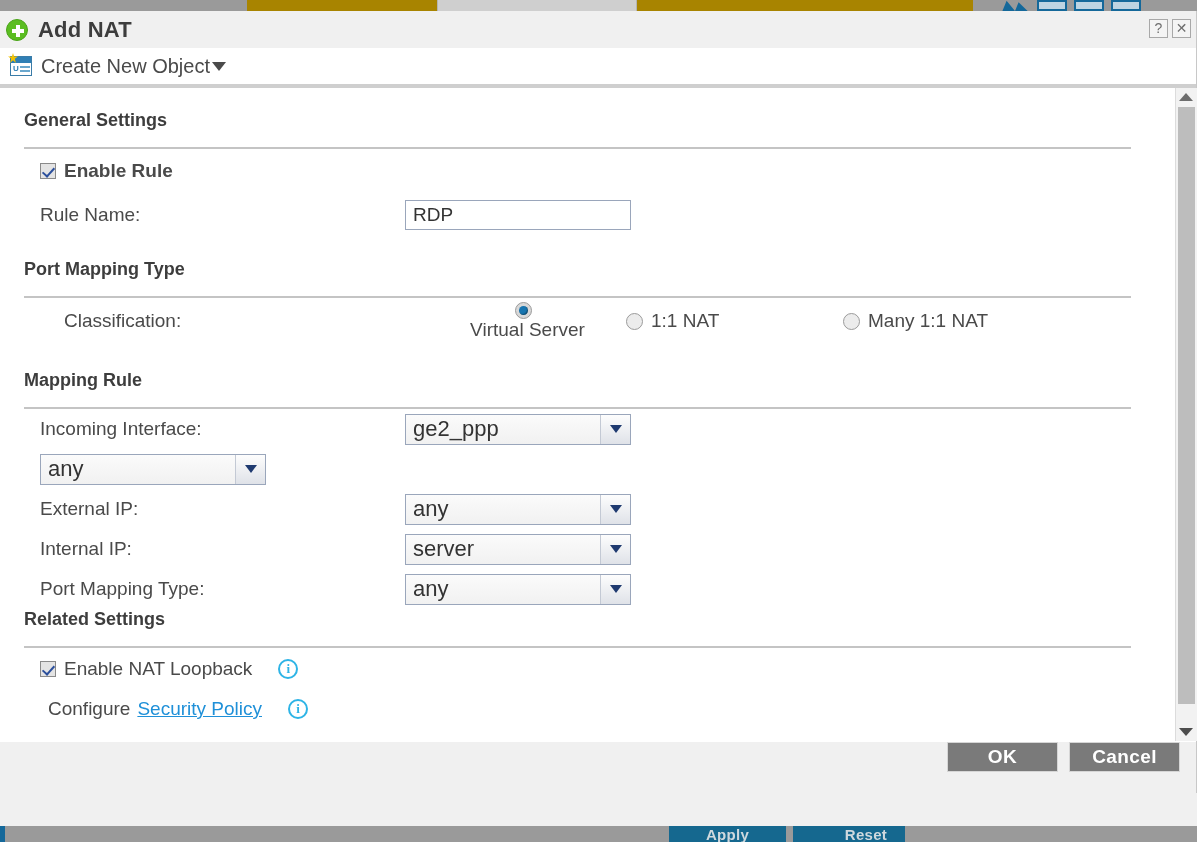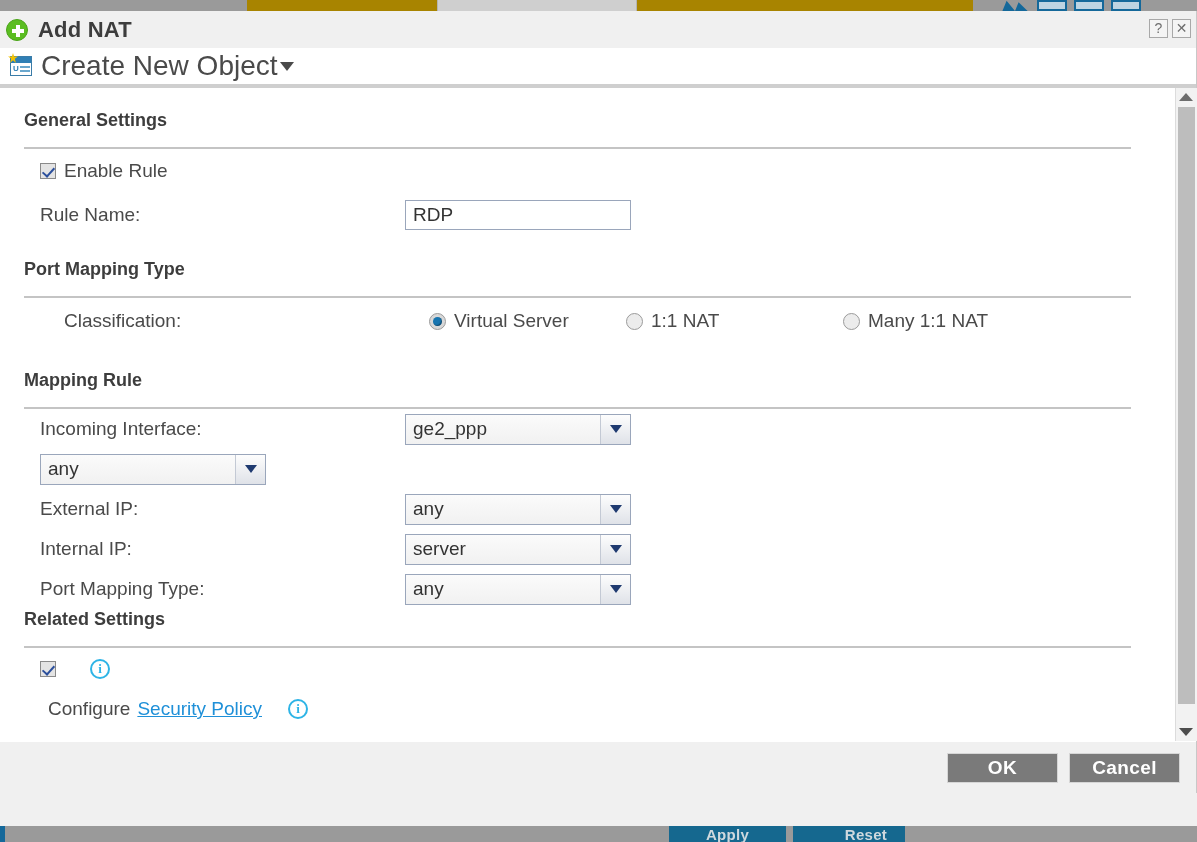--- a/index.html
+++ b/index.html
@@ -136,21 +136,21 @@
   }
   .obj-icon .ln1 { top: 9px; }
   .obj-icon .ln2 { top: 13px; }
   .obj-icon .spark {
     position: absolute; left: -3px; top: -4px; width: 10px; height: 10px;
     background: #f2c200;
     clip-path: polygon(50% 0,61% 35%,100% 35%,68% 57%,79% 100%,50% 72%,21% 100%,32% 57%,0 35%,39% 35%);
   }
   .obj-label {
     margin-left: 9px;
-    font-size: 28px; color: #4a4a4a;
+    font-size: 20px; color: #4a4a4a;
     font-family: "Liberation Sans", sans-serif;
   }
   .caret-down {
     margin-left: 2px;
     width: 0; height: 0;
     border-left: 7px solid transparent;
     border-right: 7px solid transparent;
     border-top: 9px solid #4a4a4a;
   }
 
@@ -259,21 +259,21 @@
   
   .sel {
     width: 226px; height: 31px; flex: none;
     border: 1px solid #9aa6bb;
     background: #ffffff;
     display: flex; align-items: stretch;
   }
   .sel-val {
     flex: 1; display: flex; align-items: center;
     padding-left: 7px;
-    font-size: 19px; color: #333333;
+    font-size: 22px; color: #333333;
     background: linear-gradient(#fbfbfb, #f1f1f1);
     overflow: hidden; white-space: nowrap;
   }
   .sel-btn {
     width: 30px; flex: none;
     border-left: 1px solid #c3c9d4;
     background: linear-gradient(#fdfdfd, #dfe2e8);
     display: flex; align-items: center; justify-content: center;
   }
   .sel-btn i {
@@ -296,21 +296,21 @@
 
   .link {
     color: #1f90d8; text-decoration: underline;
     font-size: 19px;
   }
 
   
   .footer {
     height: 52px; flex: none;
     background: #f0f0f0;
-    display: flex; align-items: center; justify-content: flex-end;
+    display: flex; align-items: flex-start; justify-content: flex-end;
     padding-right: 16px; gap: 11px;
     border-top: 1px solid #ffffff;
   }
   .btn {
     width: 111px; height: 30px;
     background: #7a7a7a;
     border: 1px solid #d6d6d6;
     color: #ffffff;
     font-size: 19px; font-weight: bold;
     display: flex; align-items: center; justify-content: center;
@@ -359,36 +359,36 @@
     <div class="obj-label">Create New Object</div>
     <div class="caret-down"></div>
   </div>
 
   <div class="body-wrap">
     <div class="content">
 
       <div class="section-head">General Settings</div>
       <div class="section-rule"></div>
 
-      <div class="row" style="height:44px;">
+      <div class="row" style="height:44px;font-weight:bold;">
         <div class="chk"></div>
         <div class="row-label">Enable Rule</div>
       </div>
 
       <div class="row" style="height:44px;">
         <div class="row-label lbl-w">Rule Name:</div>
         <input class="txt-input" type="text" value="RDP" style="">
       </div>
 
       <div class="section-head" style="margin-top:22px;">Port Mapping Type</div>
       <div class="section-rule"></div>
 
       <div class="radio-row">
         <div class="row-label lbl-w">Classification:</div>
-        <div class="radio-item" style="width:197px;">
+        <div class="radio-item" style="width:197px;flex-direction:column;">
           <div class="rad on"></div>
           <div class="rad-label">Virtual Server</div>
         </div>
         <div class="radio-item" style="width:217px;text-align:right;">
           <div class="rad"></div>
           <div class="rad-label">1:1 NAT</div>
         </div>
         <div class="radio-item">
           <div class="rad"></div>
           <div class="rad-label">Many 1:1 NAT</div>
@@ -445,20 +445,21 @@
               <i></i>
             </div>
         </div>
       </div>
 
       <div class="section-head" style="">Related Settings</div>
       <div class="section-rule"></div>
 
       <div class="row" style="height:42px;">
         <div class="chk"></div>
+        <div class="row-label">Enable NAT Loopback</div>
         <div class="info-icon" style="margin-left:26px;">i</div>
       </div>
 
       <div class="row" style="height:38px;padding-left:48px;">
         <div class="row-label">Configure</div>
         <a class="link" style="margin-left:7px;" href="#">Security Policy</a>
         <div class="info-icon" style="margin-left:26px;">i</div>
       </div>
 
     </div>

